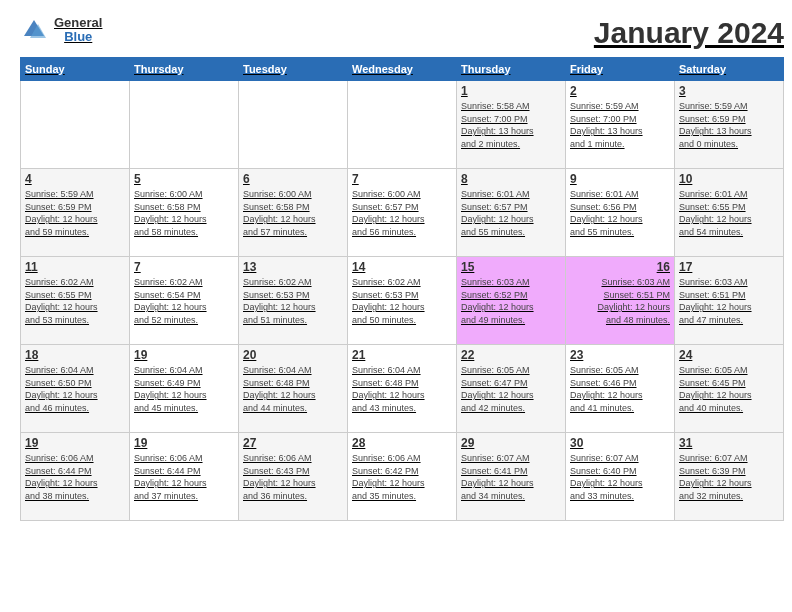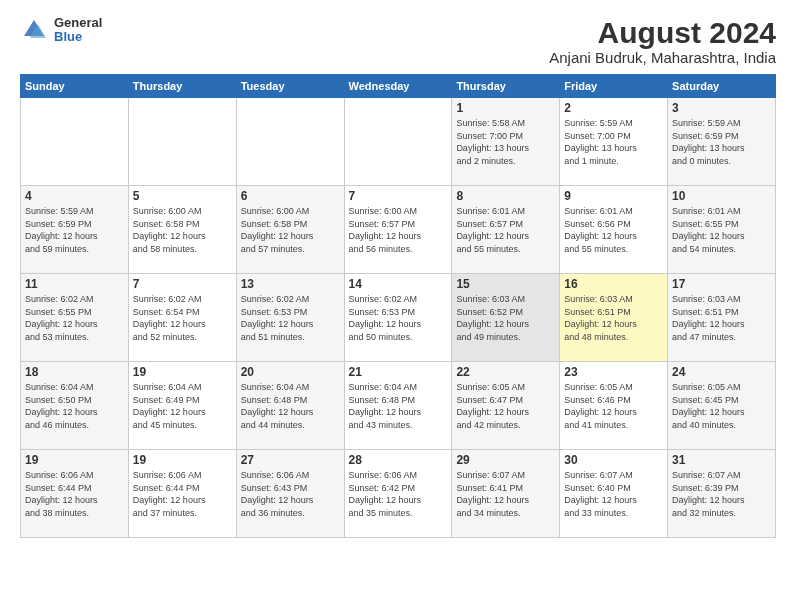--- a/index.html
+++ b/index.html
@@ -6,21 +6,22 @@
     body {
       width: 792px;
       height: 612px;
       font-family: Arial, sans-serif;
       background: #fff;
       overflow: hidden;
     }
     .page {
       width: 792px;
       height: 612px;
-      padding: 16px 16px 12px 20px;
+      padding: 16px 8px 12px 20px;
+      text-decoration: underline;
     }
     .header {
       display: flex;
       justify-content: space-between;
       align-items: flex-start;
       margin-bottom: 8px;
     }
     .logo {
       display: flex;
       align-items: center;
@@ -33,20 +34,21 @@
     }
     .logo-general {
       font-size: 13px;
       font-weight: bold;
       color: #333;
     }
     .logo-blue {
       font-size: 13px;
       font-weight: bold;
       color: #2a6db5;
+      text-align: center;
     }
     .logo-icon {
       width: 28px;
       height: 28px;
       margin-right: 4px;
     }
     .title-block {
       text-align: right;
     }
     .title-block h1 {
@@ -125,22 +127,21 @@
         <rect x="0" y="0" width="28" height="28" fill="none"></rect>
         <polygon points="14,4 24,20 4,20" fill="#2a6db5" opacity="0.85"></polygon>
         <polygon points="18,8 26,22 10,22" fill="#5a9fd4" opacity="0.6"></polygon>
       </svg>
       <div class="logo-text">
         <span class="logo-general">General</span>
         <span class="logo-blue">Blue</span>
       </div>
     </div>
     <div class="title-block">
-      <h1>August 2024</h1>
-      <h2>Anjani Budruk, Maharashtra, India</h2>
+      <h1>January 2024</h1>
     </div>
   </div>
 
   <table class="calendar">
     <thead>
       <tr>
       <th>Sunday</th>
           <th>Thursday</th>
           <th>Tuesday</th>
           <th>Wednesday</th>
@@ -250,28 +251,28 @@
 Daylight: 12 hours
 and 51 minutes.</div>
           </td>
           <td style="background: rgb(255, 255, 255);">
             <span class="day-number">14</span>
             <div class="day-info" style="white-space: pre-line;">Sunrise: 6:02 AM
 Sunset: 6:53 PM
 Daylight: 12 hours
 and 50 minutes.</div>
           </td>
-          <td style="background: #e5e5e5;">
+          <td style="background: #f0abfc;">
             <span class="day-number">15</span>
             <div class="day-info" style="white-space: pre-line;">Sunrise: 6:03 AM
 Sunset: 6:52 PM
 Daylight: 12 hours
 and 49 minutes.</div>
           </td>
-          <td style="background: #fef9c3;">
+          <td style="background: #f0abfc; text-align: right;">
             <span class="day-number">16</span>
             <div class="day-info" style="white-space: pre-line;">Sunrise: 6:03 AM
 Sunset: 6:51 PM
 Daylight: 12 hours
 and 48 minutes.</div>
           </td>
           <td style="background: rgb(245, 245, 245);">
             <span class="day-number">17</span>
             <div class="day-info" style="white-space: pre-line;">Sunrise: 6:03 AM
 Sunset: 6:51 PM

